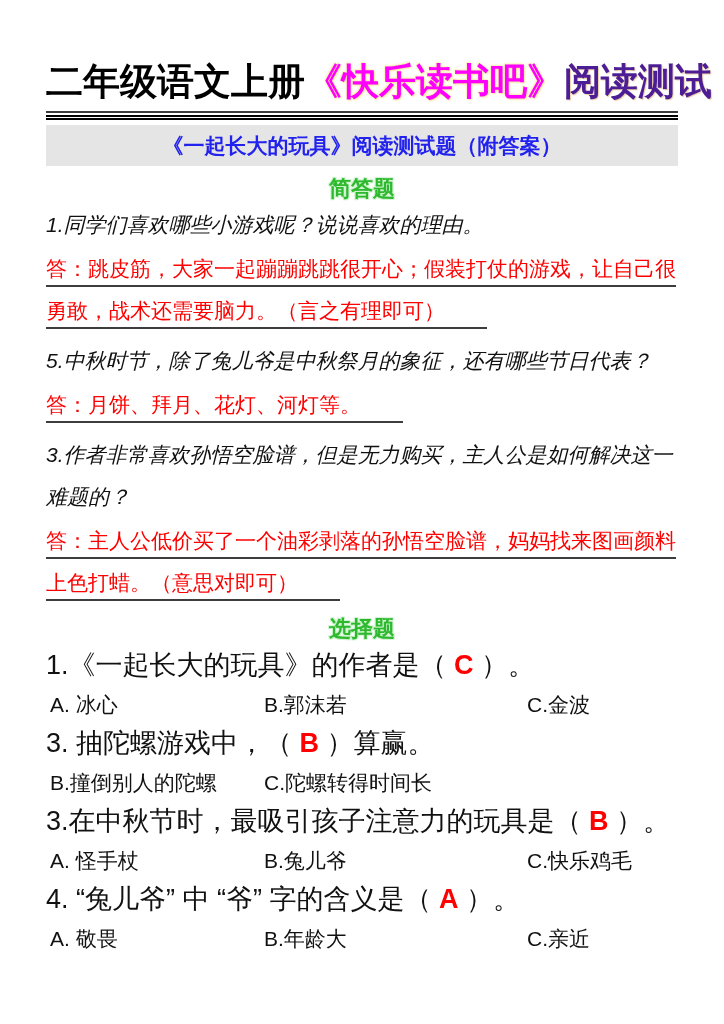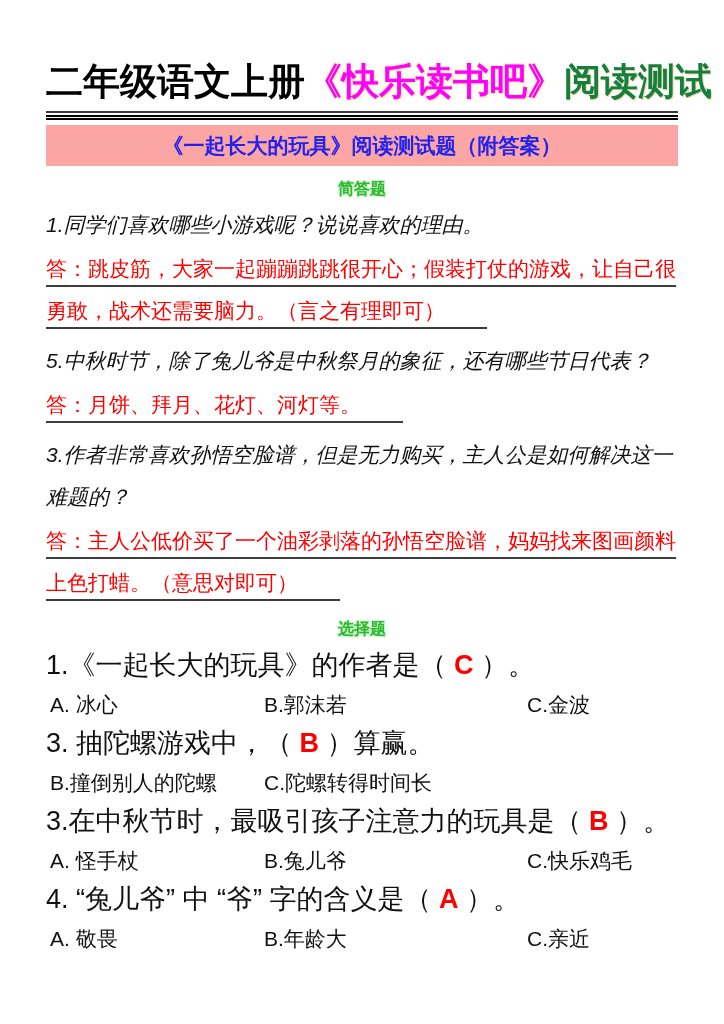--- a/index.html
+++ b/index.html
@@ -10,35 +10,35 @@
   }
   .page { padding:58px 46px 0 46px; box-sizing:border-box; }
 
   
   .doc-title {
     margin:0 0 4px 0; text-align:center; white-space:nowrap;
     font-family:"Liberation Serif","DejaVu Serif",serif;
     font-weight:700; font-size:37px; line-height:1.32; color:#000000;
   }
   .t-magenta { color:#FF00FF; text-shadow:1px 1px 2px #F2E290, -1px -1px 2px #F7EFB0; }
-  .t-orange  { color:#15803d; text-shadow:1px 1px 1px #ECD0A6;text-align:center; }
+  .t-orange  { color:#4c1d95; text-shadow:1px 1px 1px #ECD0A6;text-align:center; }
 
   
   .divider { margin-top:2px; }
   .divider .l1 { height:2px; background:#3A3A3A; margin-bottom:2px; }
   .divider .l2 { height:2px; background:#000000; margin-bottom:1px; }
   .divider .l3 { height:2px; background:#000000; }
 
   
-  .banner { margin-top:5px; background:#fca5a5; text-align:center; padding:7px 0 7px 0; }
+  .banner { margin-top:5px; background:#e5e5e5; text-align:center; padding:7px 0 7px 0; }
   .banner-text { color:#2222EE; font-weight:700; font-size:21px; line-height:27px; }
 
   
   .sec-heading {
-    text-align:center; font-size:16px; font-weight:700; color:#2DB92D;
+    text-align:center; font-size:22px; font-weight:700; color:#2DB92D;
     line-height:30px; margin:8px 0 0 0;
     text-shadow:0 0 2px #BFEFBF, 1px 1px 0 #D8F5D8, -1px -1px 0 #D8F5D8, 1px -1px 0 #D8F5D8, -1px 1px 0 #D8F5D8;
   }
   .sec-heading.choice-heading { margin:10px 0 2px 0; }
 
   p { margin:0; font-size:21px; line-height:42px; color:#111111; }
   .qa { margin-bottom:8px; }
   .qa .question { color:#111111;font-style:italic; }
   .qa .answer { margin-top:2px; }
   .answer-text {

